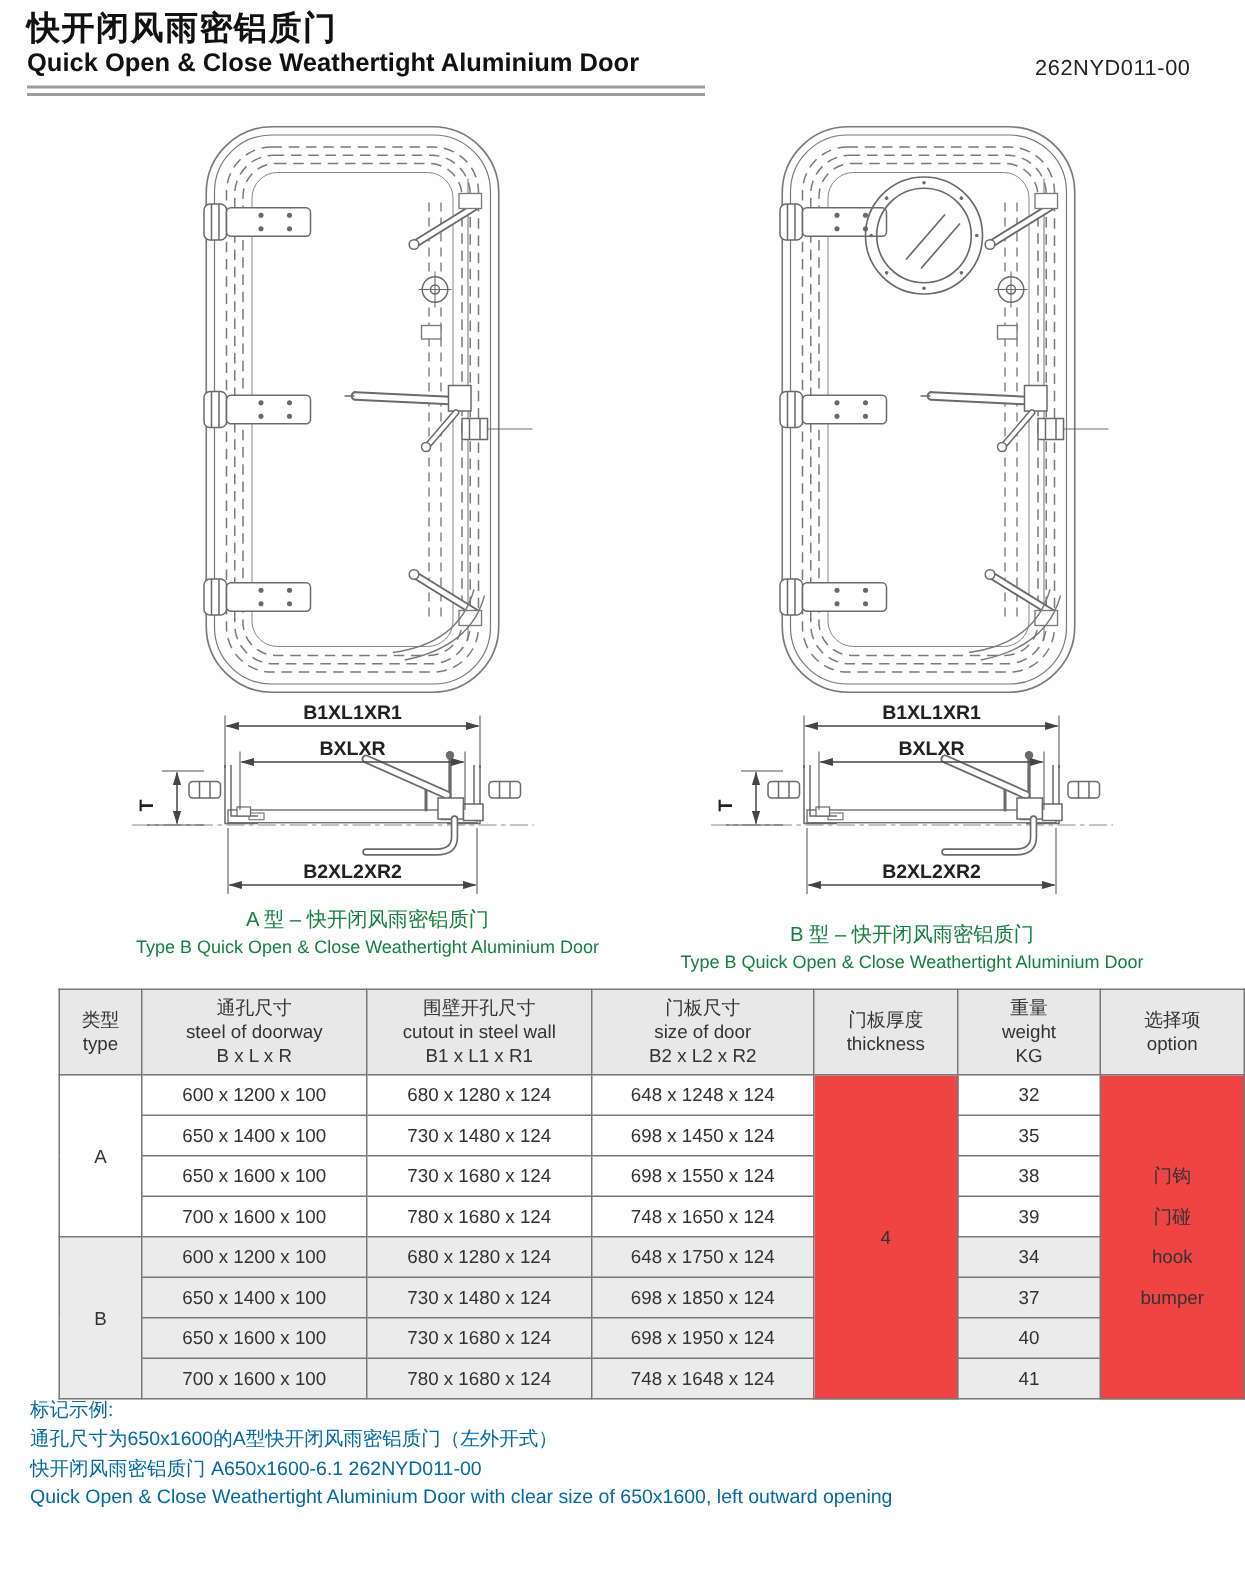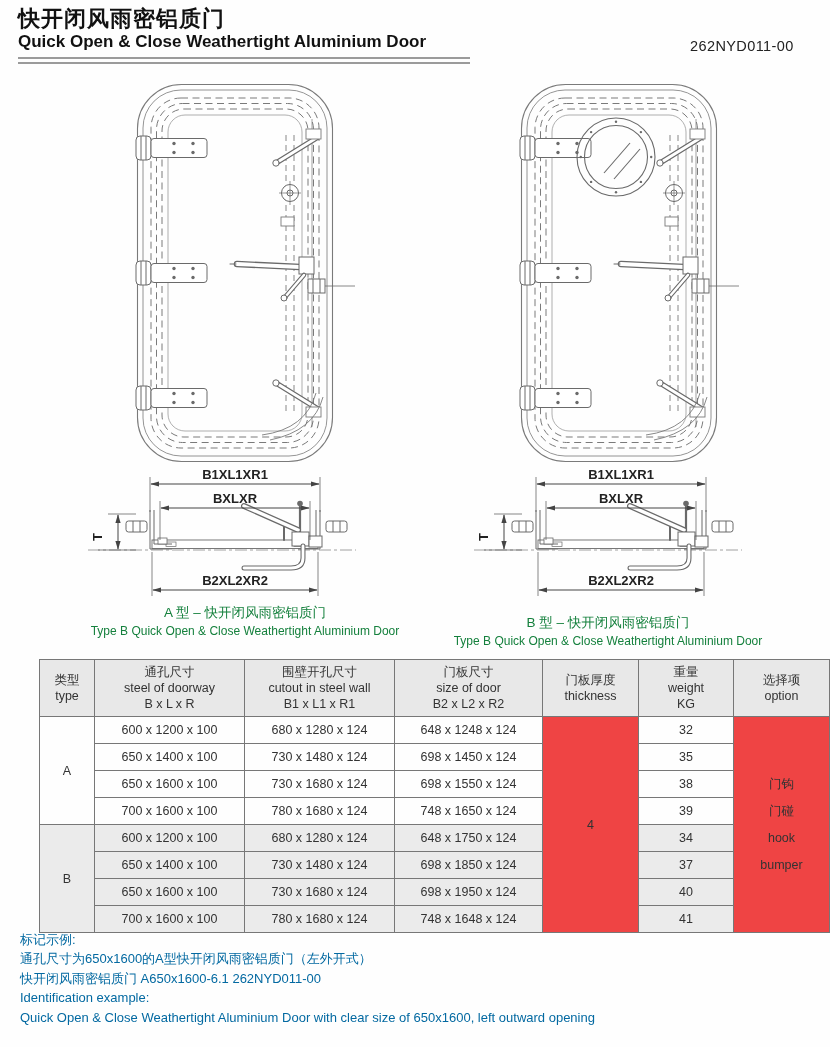--- a/index.html
+++ b/index.html
@@ -333,17 +333,16 @@
         <td>748 x 1648 x 124</td>
         <td>41</td>
       </tr>
     </tbody>
   </table>
 
   <div class="abs notes">
     <div>标记示例:</div>
     <div>通孔尺寸为650x1600的A型快开闭风雨密铝质门（左外开式）</div>
     <div>快开闭风雨密铝质门 A650x1600-6.1 262NYD011-00</div>
-    <div>Identification example:</div>
     <div>Quick Open &amp; Close Weathertight Aluminium Door with clear size of 650x1600, left outward opening</div>
   </div>
 
 </div>
 
 </body></html>

